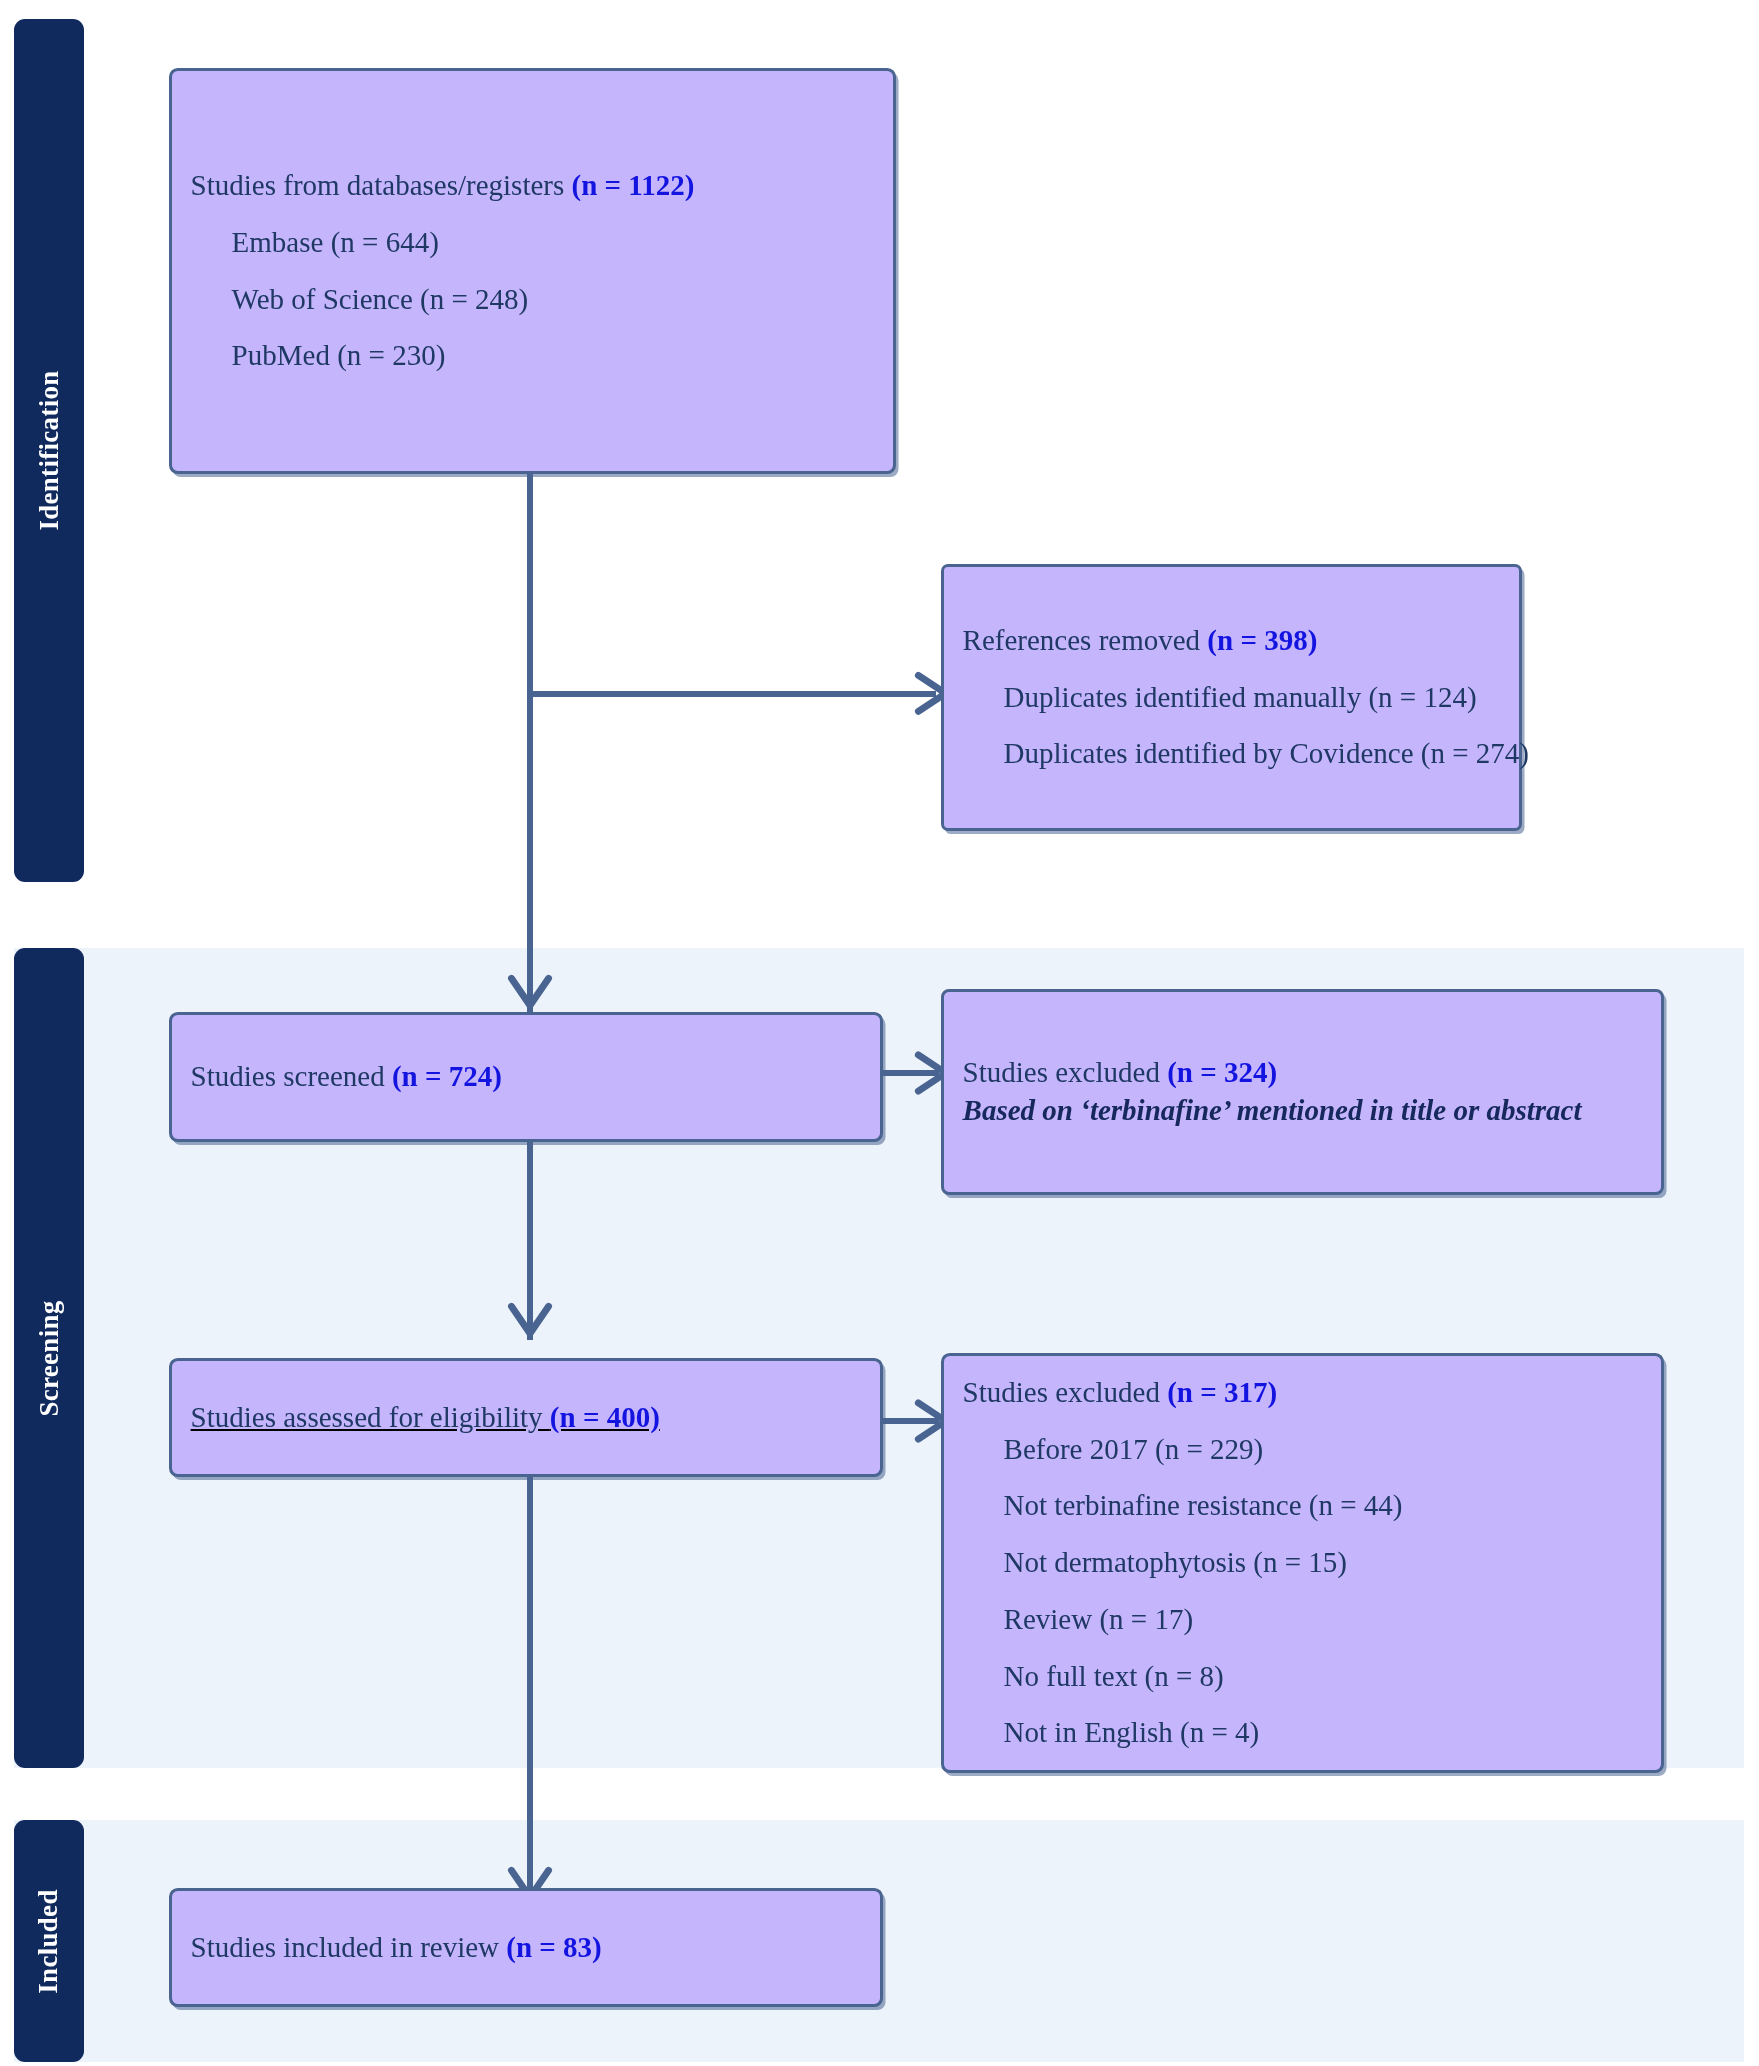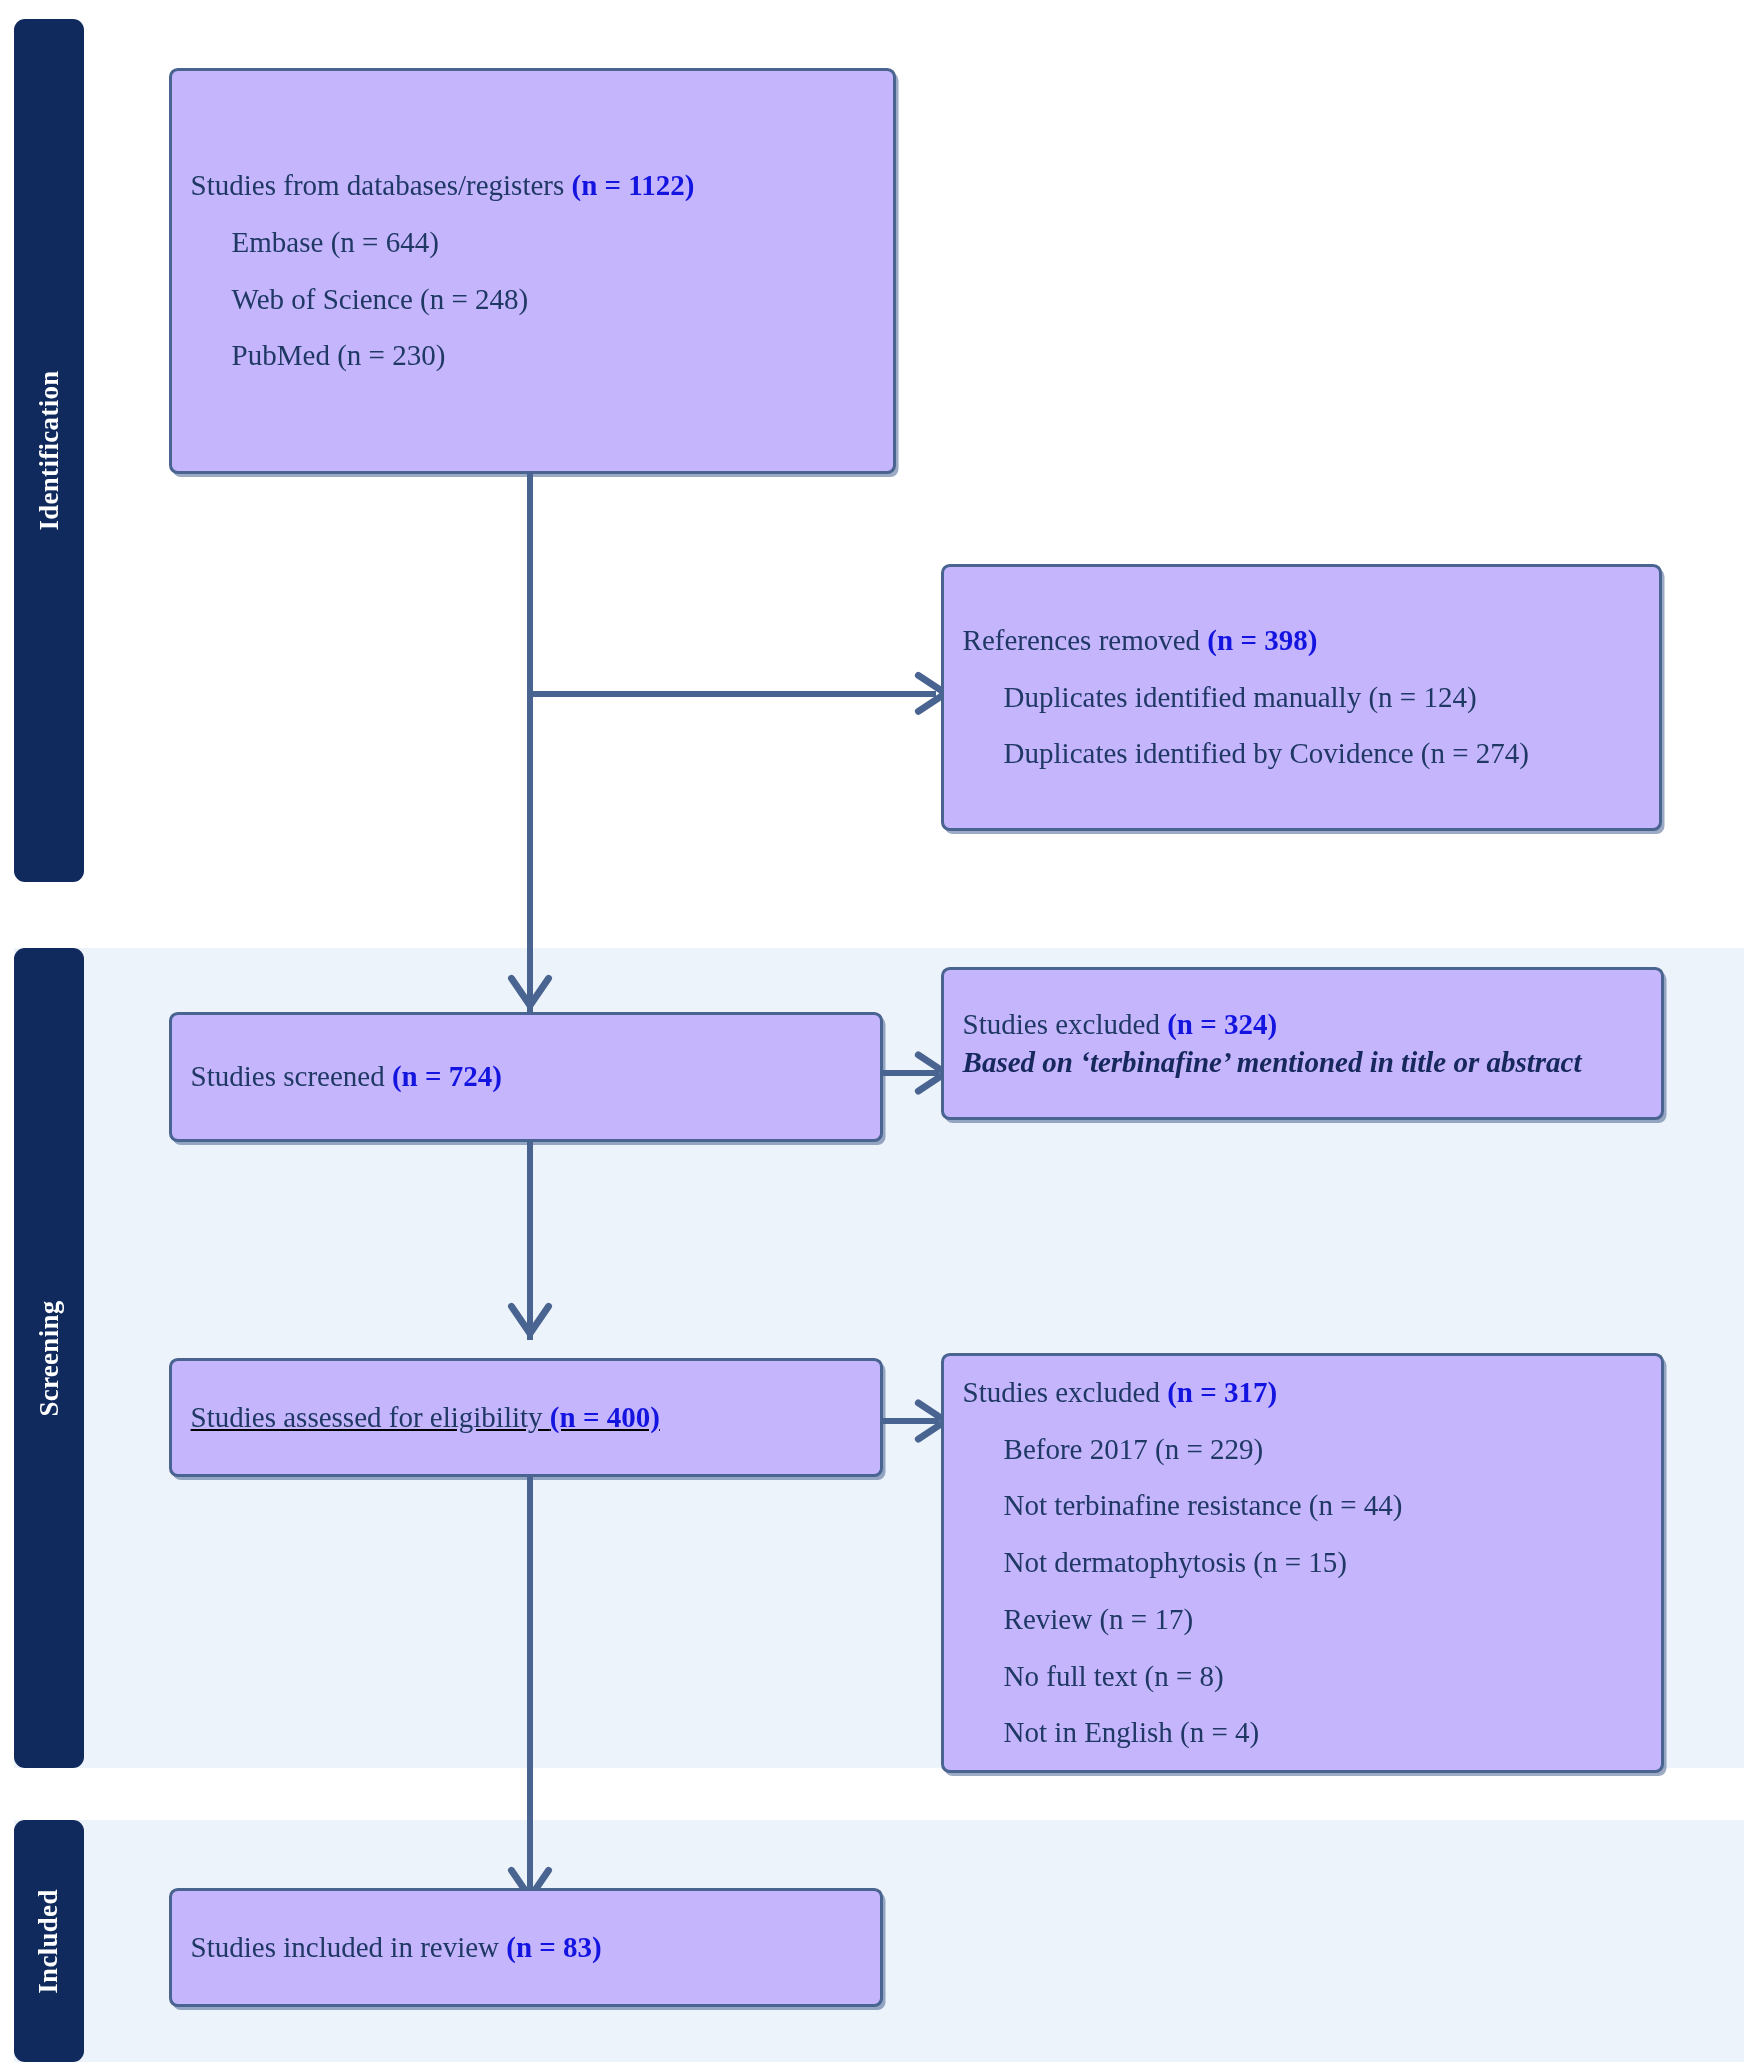--- a/index.html
+++ b/index.html
@@ -139,35 +139,35 @@
 
   <div class="flow-box" style="left:169px; top:68px; width:727px; height:406px;">
     <div class="box-inner">
       <div class="line"><span>Studies from databases/registers </span><span class="nblue">(n = 1122)</span></div>
       <div class="line indent">Embase (n = 644)</div>
       <div class="line indent">Web of Science (n = 248)</div>
       <div class="line indent">PubMed (n = 230)</div>
     </div>
   </div>
 
-  <div class="flow-box" style="left:941px; top:564px; width:721px; height:267px;">
+  <div class="flow-box" style="left:941px; top:564px; width:581px; height:267px;border-radius:7px;">
     <div class="box-inner">
       <div class="line"><span>References removed </span><span class="nblue">(n = 398)</span></div>
       <div class="line indent">Duplicates identified manually (n = 124)</div>
       <div class="line indent">Duplicates identified by Covidence (n = 274)</div>
     </div>
   </div>
 
   <div class="flow-box" style="left:169px; top:1012px; width:714px; height:130px;">
     <div class="box-inner">
       <div class="line"><span>Studies screened </span><span class="nblue">(n = 724)</span></div>
     </div>
   </div>
 
-  <div class="flow-box" style="left:941px; top:967px; width:723px; height:153px;">
+  <div class="flow-box" style="left:941px; top:989px; width:723px; height:206px;border-radius:8px;">
     <div class="box-inner">
       <div class="line"><span>Studies excluded </span><span class="nblue">(n = 324)</span></div>
       <div class="line boldrow">Based on ‘terbinafine’ mentioned in title or abstract</div>
     </div>
   </div>
 
   <div class="flow-box" style="left:169px; top:1358px; width:714px; height:119px;text-decoration:underline;">
     <div class="box-inner">
       <div class="line"><span>Studies assessed for eligibility </span><span class="nblue">(n = 400)</span></div>
     </div>

